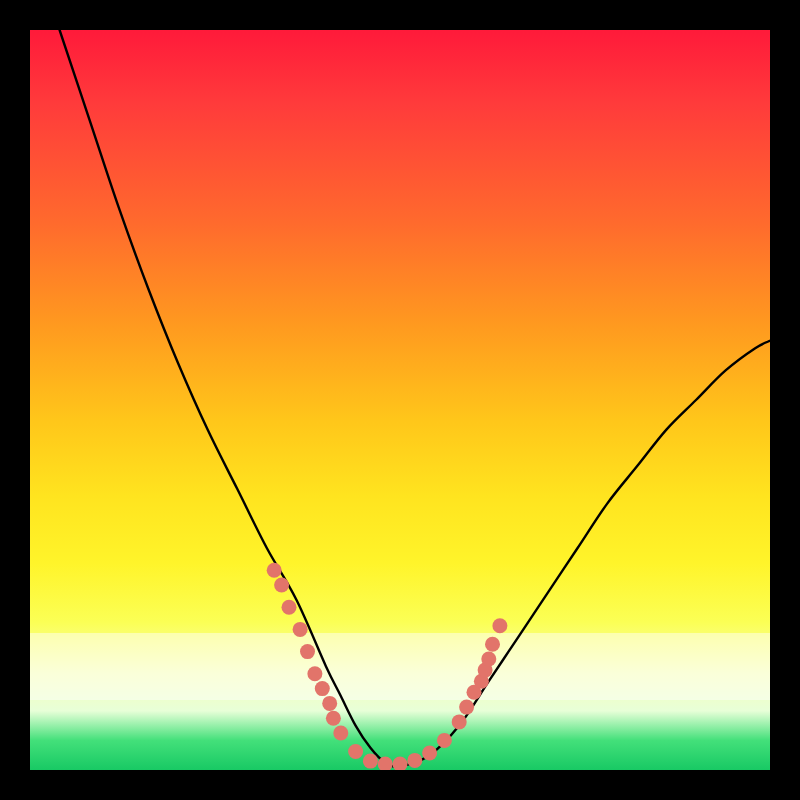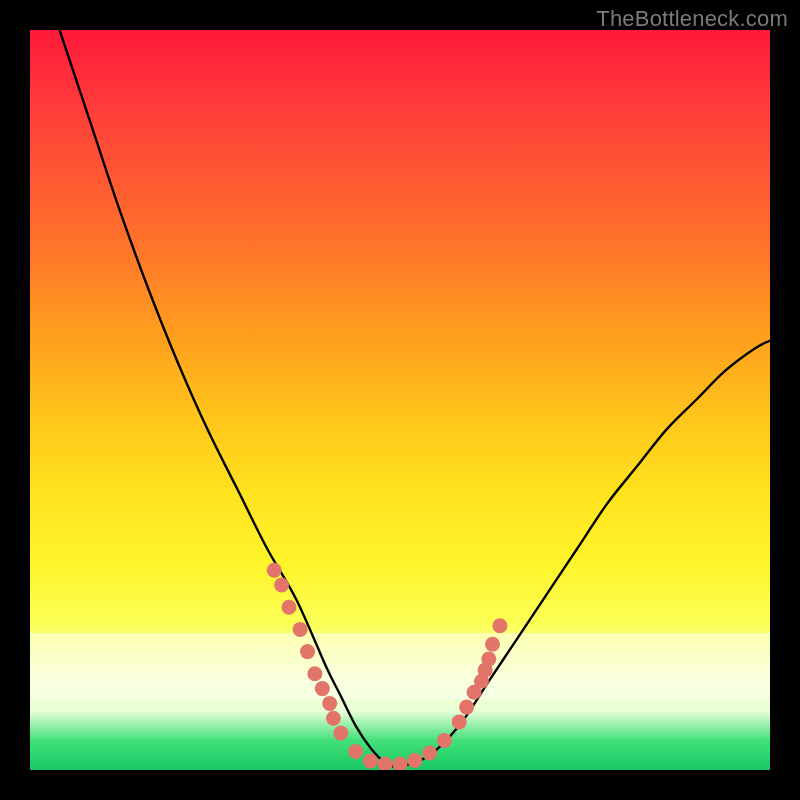--- a/index.html
+++ b/index.html
@@ -60,21 +60,20 @@
     color: #7a7a7a;
     font-size: 22px;
     font-weight: 500;
     letter-spacing: 0.2px;
   }
 </style>
 </head>
 <body>
 
 <div class="stage">
-  <div class="watermark">TheBottleneck.com</div>
   <div class="plot">
     <div class="band-pale"></div>
     <svg class="curve-svg" viewBox="0 0 740 740" preserveAspectRatio="none">
       <path id="curve-path" fill="none" stroke="#000000" stroke-width="2.4" stroke-linecap="round" d="M 29.6 0.0 C 34.5 14.8, 49.3 59.2, 59.2 88.8 C 69.1 118.4, 78.9 149.2, 88.8 177.6 C 98.7 206.0, 108.5 233.1, 118.4 259.0 C 128.3 284.9, 138.1 309.6, 148.0 333.0 C 157.9 356.4, 167.7 378.6, 177.6 399.6 C 187.5 420.6, 197.3 439.1, 207.2 458.8 C 217.1 478.5, 226.9 499.5, 236.8 518.0 C 246.7 536.5, 256.5 550.1, 266.4 569.8 C 276.3 589.5, 288.6 620.4, 296.0 636.4 C 303.4 652.4, 305.9 656.1, 310.8 666.0 C 315.7 675.9, 320.7 687.0, 325.6 695.6 C 330.5 704.2, 335.5 711.6, 340.4 717.8 C 345.3 724.0, 350.3 729.5, 355.2 732.6 C 360.1 735.7, 362.6 737.5, 370.0 736.3 C 377.4 735.1, 389.7 732.0, 399.6 725.2 C 409.5 718.4, 419.3 707.9, 429.2 695.6 C 439.1 683.3, 448.9 666.0, 458.8 651.2 C 468.7 636.4, 478.5 621.6, 488.4 606.8 C 498.3 592.0, 508.1 577.2, 518.0 562.4 C 527.9 547.6, 537.7 532.8, 547.6 518.0 C 557.5 503.2, 567.3 487.2, 577.2 473.6 C 587.1 460.0, 596.9 448.9, 606.8 436.6 C 616.7 424.3, 626.5 410.7, 636.4 399.6 C 646.3 388.5, 656.1 379.9, 666.0 370.0 C 675.9 360.1, 685.7 349.0, 695.6 340.4 C 705.5 331.8, 717.8 323.1, 725.2 318.2 C 732.6 313.3, 737.5 312.0, 740.0 310.8"></path>
       <g id="markers">
           <circle cx="244.2" cy="540.2" r="7.5" fill="#e2746a" stroke="#d85b52" stroke-width="0"></circle>
           <circle cx="251.6" cy="555.0" r="7.5" fill="#e2746a" stroke="#d85b52" stroke-width="0"></circle>
           <circle cx="259.0" cy="577.2" r="7.5" fill="#e2746a" stroke="#d85b52" stroke-width="0"></circle>
           <circle cx="270.1" cy="599.4" r="7.5" fill="#e2746a" stroke="#d85b52" stroke-width="0"></circle>
           <circle cx="277.5" cy="621.6" r="7.5" fill="#e2746a" stroke="#d85b52" stroke-width="0"></circle>

